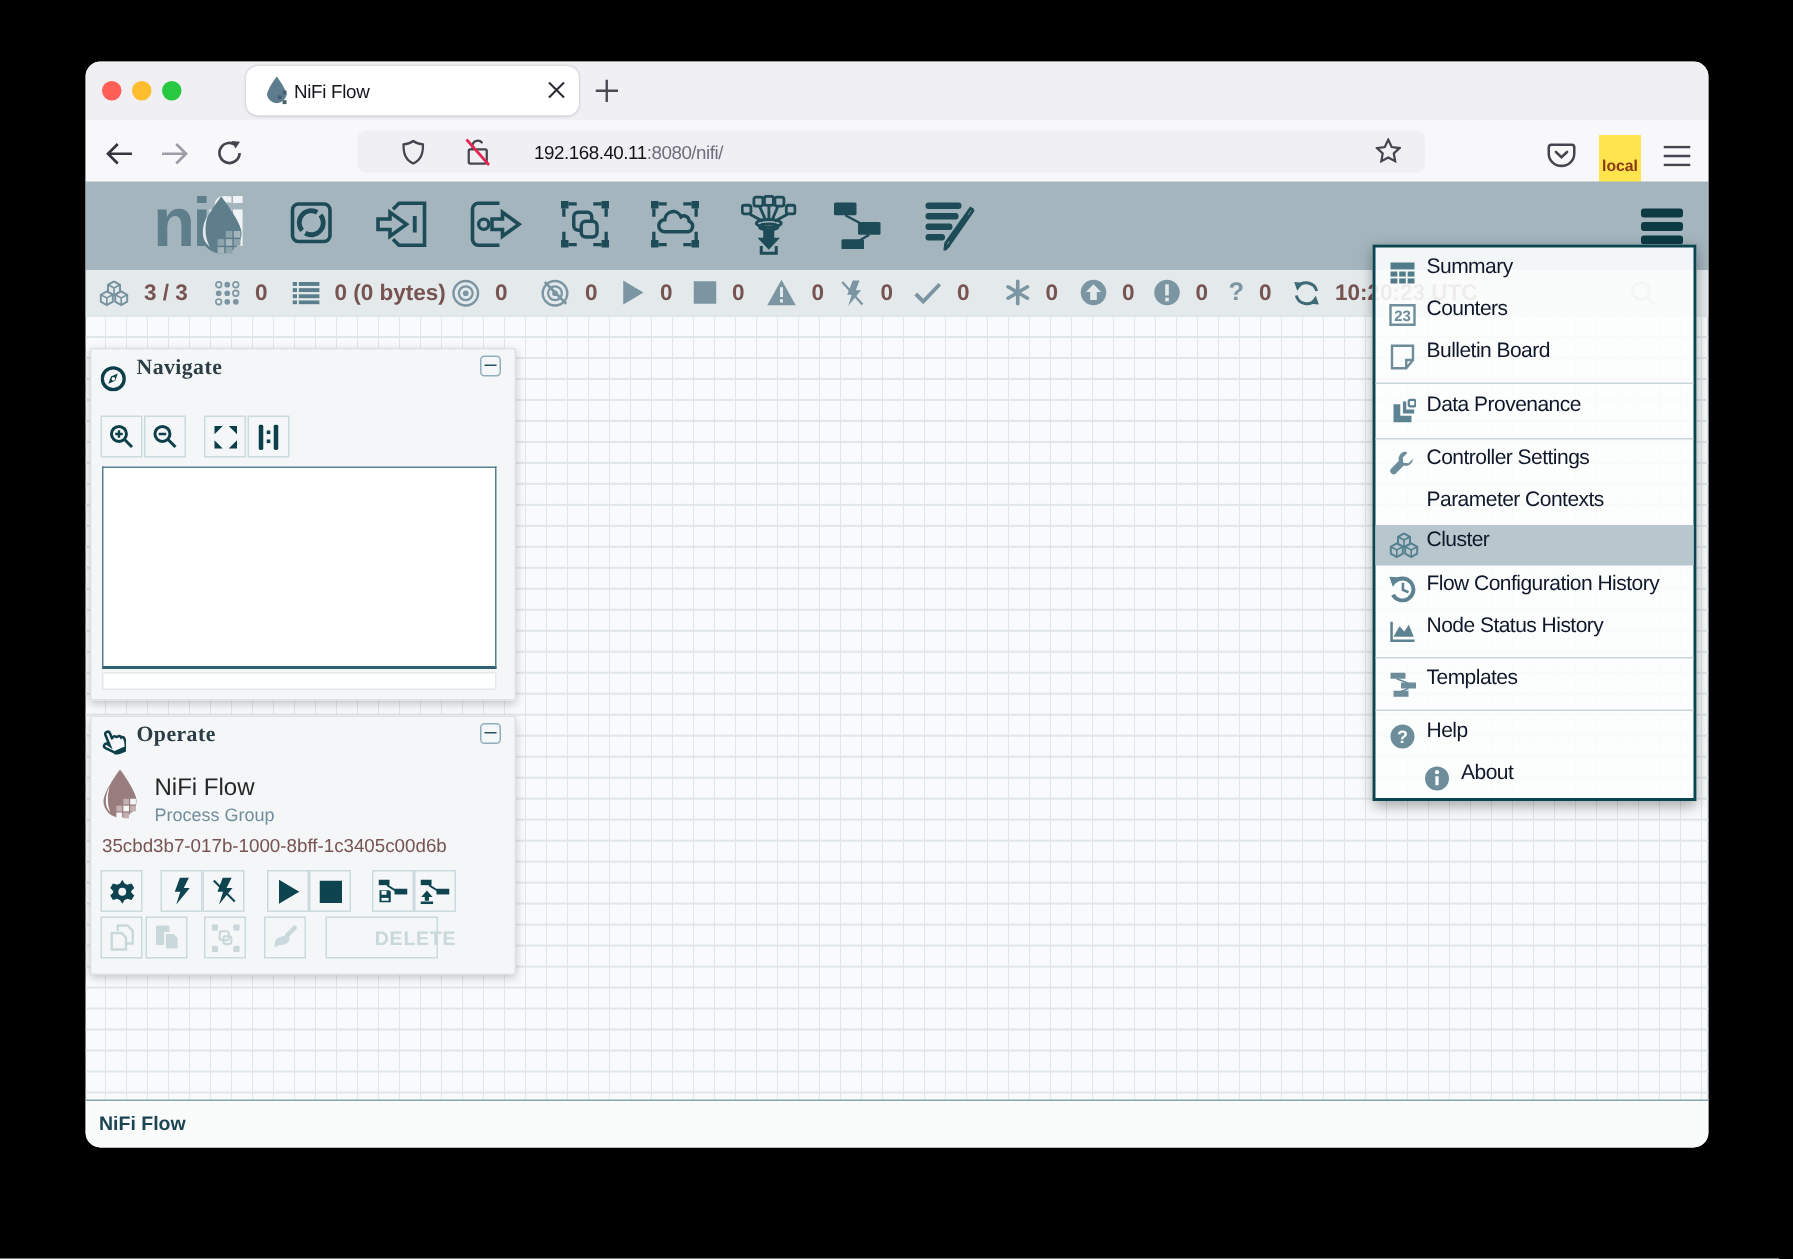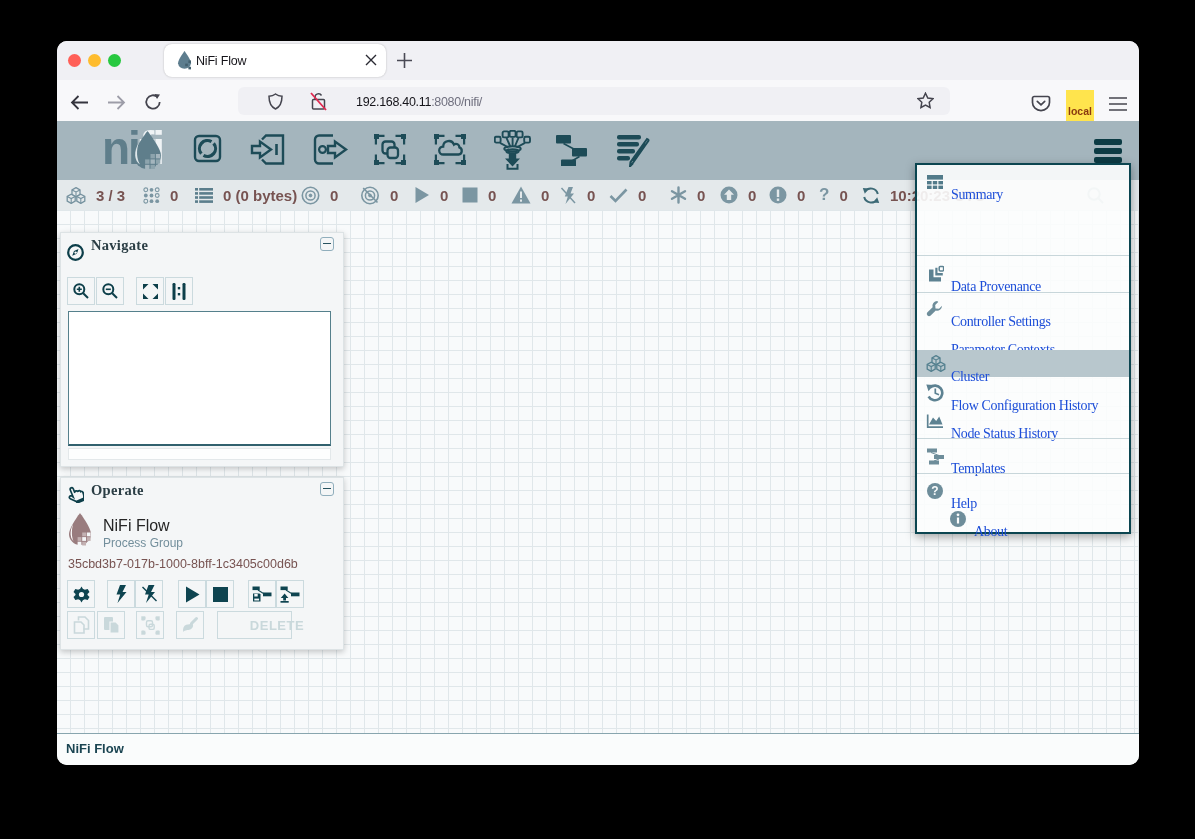--- a/index.html
+++ b/index.html
@@ -33,21 +33,21 @@
   
   .panel{position:absolute;left:3px;width:282px;background:#f4f6f7;border:1px solid #dde3e5;box-shadow:0 2px 6px rgba(0,0,0,.22);}
   .panel .ph{position:absolute;left:0;top:0;width:100%;height:36px;}
   .panel .ptitle{position:absolute;left:30px;top:4px;font-family:"Liberation Serif",serif;font-size:14.5px;font-weight:bold;color:#2b3e45;letter-spacing:.3px;}
   .minusbtn{position:absolute;right:9px;top:4px;width:12px;height:12px;border:1.5px solid #90aebc;border-radius:3px;}
   .minusbtn:after{content:"";position:absolute;left:2px;top:4.5px;width:8px;height:1.6px;background:#27535f;}
   .nbtn{position:absolute;width:28px;height:28px;border:1px solid #cbdade;box-sizing:border-box;display:flex;align-items:center;justify-content:center;}
   
   #menu{position:absolute;left:858px;top:122px;width:216px;height:371px;background:rgba(252,253,253,0.9);border:2px solid #0b4550;box-sizing:border-box;box-shadow:0 3px 9px rgba(0,0,0,.35);}
   .mi{position:absolute;left:0;width:100%;height:28px;}
-  .mi .mtxt{position:absolute;left:34px;top:19px;font-size:14px;letter-spacing:-0.35px;color:#1d4ed8;white-space:nowrap;font-family:Liberation Serif, serif;}
+  .mi .mtxt{position:absolute;left:34px;top:1px;font-size:14px;letter-spacing:-0.35px;color:#0f172a;white-space:nowrap;}
   .mi .mic{position:absolute;left:9px;top:5px;width:18px;height:18px;}
   .msep{position:absolute;left:0;width:100%;border-top:1px solid #c8d6da;}
 </style>
 </head>
 <body>
 <div id="win">
 
   <div id="tabbar">
     <div class="tl" style="left:11px;background:#ff5f57;"></div>
     <div class="tl" style="left:31px;background:#febc2e;"></div>
@@ -555,20 +555,33 @@
               <rect x="6.8" y="8" width="4.4" height="3.4"></rect>
               <rect x="12.4" y="8" width="4.6" height="3.4"></rect>
               <rect x="1" y="12.6" width="4.6" height="3.4"></rect>
               <rect x="6.8" y="12.6" width="4.4" height="3.4"></rect>
               <rect x="12.4" y="12.6" width="4.6" height="3.4"></rect>
             </g>
           </g>
         </svg>
       <span class="mtxt">Summary</span>
     </div>
+    <div class="mi" style="top:30.5px;">
+      <svg class="mic" viewBox="0 0 18 18">
+          <rect x="1" y="2.5" width="16" height="13" fill="none" stroke="#6e8d9a" stroke-width="1.6"></rect>
+          <text x="9" y="12.8" text-anchor="middle" font-size="10" font-weight="bold" fill="#6e8d9a" font-family="Liberation Sans">23</text>
+        </svg>
+      <span class="mtxt">Counters</span>
+    </div>
+    <div class="mi" style="top:58.5px;">
+      <svg class="mic" viewBox="0 0 18 18">
+          <path fill="none" stroke="#6e8d9a" stroke-width="1.6" d="M2 1.5 H16 V11 L11.5 16.5 H2 Z M11.5 16 V11 H16"></path>
+        </svg>
+      <span class="mtxt">Bulletin Board</span>
+    </div>
     <div class="msep" style="top:90px;"></div>
     <div class="mi" style="top:94.5px;">
       <svg class="mic" viewBox="0 0 18 18">
           <g fill="#5d8292">
             <path d="M3 4.5 H7.5 V12.2 H15 V16.5 H3 Z"></path>
             <path d="M9.3 2.7 H11.5 V8 H16.8 V10.6 H9.3 Z"></path>
             <rect x="13.2" y="1.5" width="4.4" height="4.4" rx="1" fill="none" stroke="#5d8292" stroke-width="1.5"></rect>
           </g>
         </svg>
       <span class="mtxt">Data Provenance</span>

